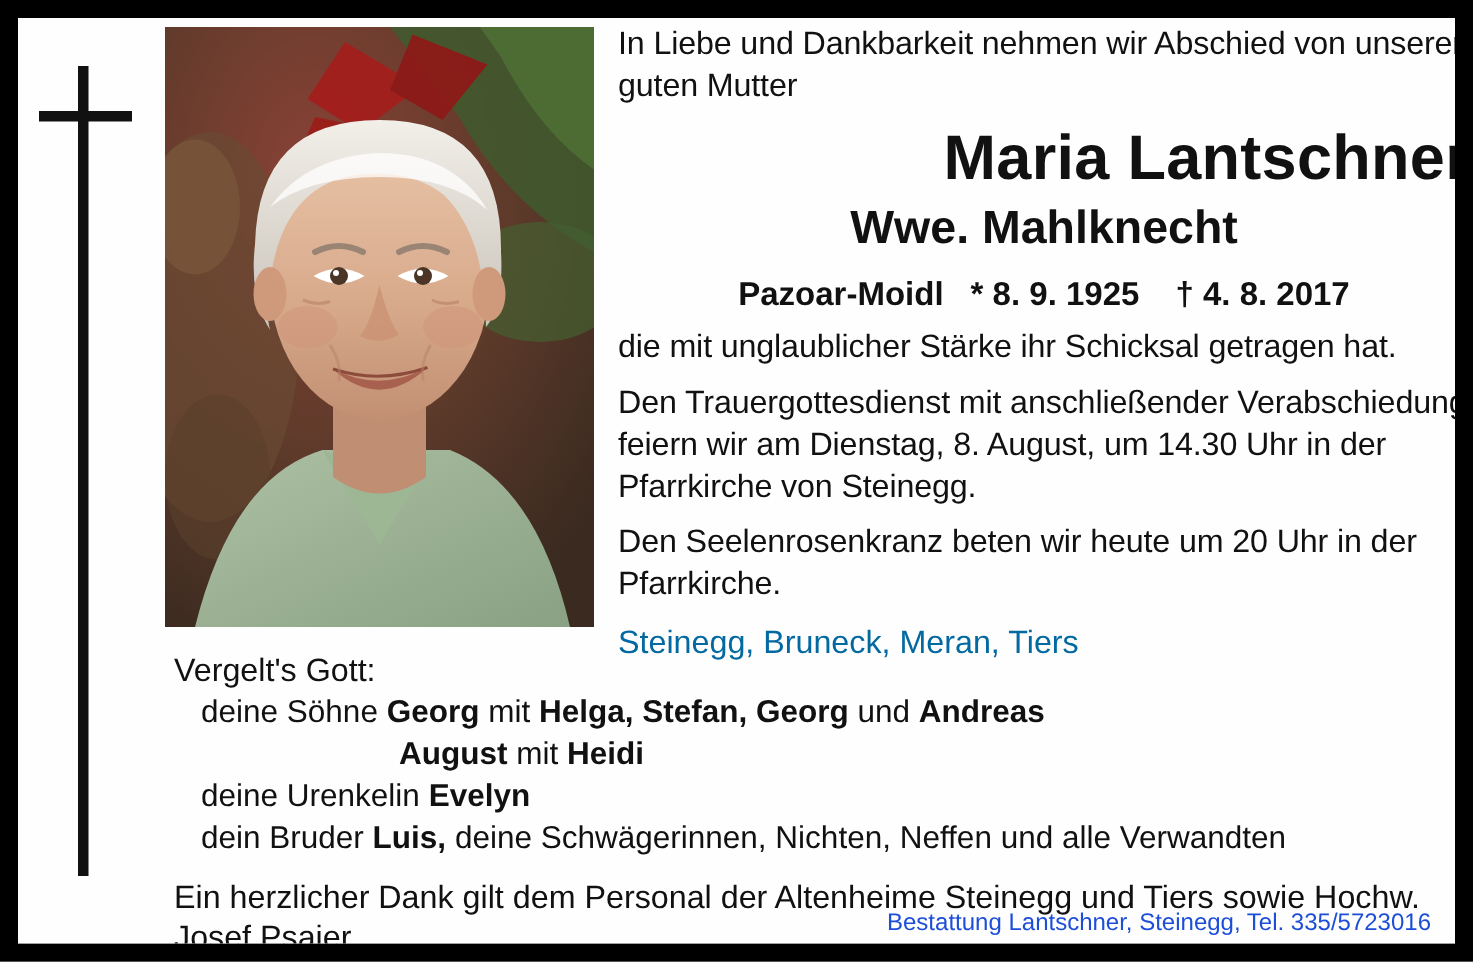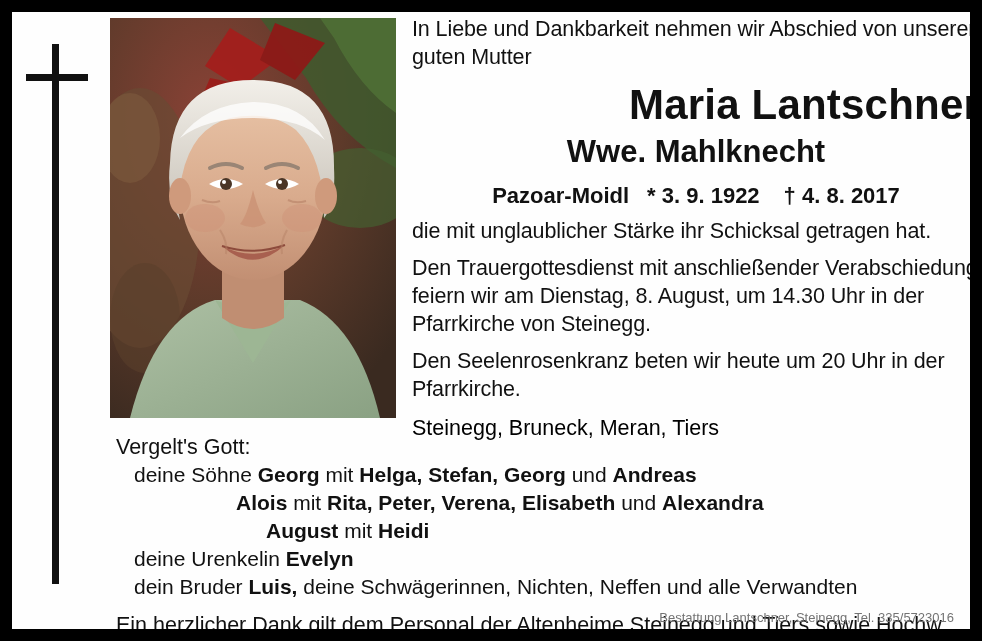--- a/index.html
+++ b/index.html
@@ -105,21 +105,21 @@
   .datesline .birth { margin-right: 24px; }
   .para {
     font-size: 21.5px;
     line-height: 1.30;
     margin-top: 9px;
     letter-spacing: -0.1px;
   }
   .places {
     font-size: 21.5px;
     margin-top: 12px;
-    color: #000000;
+    color: #0369a1;
   }
 
   
   .lower {
     position: absolute;
     left: 104px;
     top: 422px;
     width: 852px;
     color: #111;
   }
@@ -139,22 +139,22 @@
   .fam-line b { font-weight: bold; }
   .thanks {
     font-size: 21.5px;
     line-height: 1.26;
     margin-top: 12px;
   }
   .footer {
     position: absolute;
     right: 16px;
     bottom: 4px;
-    font-size: 13px;
-    color: #737373;
+    font-size: 16px;
+    color: #1d4ed8;
   }
 </style>
 </head>
 <body>
 
 <div class="obituary">
   <div class="inner">
 
     <div class="cross-area">
       <div class="cross-vertical"></div>
@@ -235,38 +235,35 @@
         <path d="M110 212 Q118 224 116 236" stroke="#b68166" stroke-width="2" fill="none" opacity="0.5"></path>
         <path d="M177 212 Q170 224 172 236" stroke="#b68166" stroke-width="2" fill="none" opacity="0.5"></path>
       </svg>
     </div>
 
     <div class="main-text">
       <div class="intro">In Liebe und Dankbarkeit nehmen wir Abschied von unserer guten Mutter</div>
       <div class="name">Maria Lantschner</div>
       <div class="subname">Wwe. Mahlknecht</div>
       <div class="datesline">
-        <span class="nick">Pazoar-Moidl</span><span class="birth">* 3. 9. 1922</span><span class="death">† 4. 8. 2017</span>
+        <span class="nick">Pazoar-Moidl</span><span class="birth">* 8. 9. 1925</span><span class="death">† 4. 8. 2017</span>
       </div>
       <div class="para">die mit unglaublicher Stärke ihr Schicksal getragen hat.</div>
       <div class="para">Den Trauergottesdienst mit anschließender Verabschiedung feiern wir am Dienstag, 8. August, um 14.30 Uhr in der Pfarrkirche von Steinegg.</div>
       <div class="para">Den Seelenrosenkranz beten wir heute um 20 Uhr in der Pfarrkirche.</div>
       <div class="places">Steinegg, Bruneck, Meran, Tiers</div>
     </div>
 
     <div class="lower">
       <div class="vergelts">Vergelt's Gott:</div>
 
       <div class="fam-line fam-indent-1">
         <span>deine Söhne </span><b>Georg</b><span> mit </span><b>Helga, Stefan, Georg</b><span> und </span><b>Andreas</b>
       </div>
 
-      <div class="fam-line fam-indent-2">
-        <span></span><b>Alois</b><span> mit </span><b>Rita, Peter, Verena, Elisabeth</b><span> und </span><b>Alexandra</b>
-      </div>
 
       <div class="fam-line fam-indent-3">
         <span></span><b>August</b><span> mit </span><b>Heidi</b>
       </div>
 
       <div class="fam-line fam-indent-4">
         <span>deine Urenkelin </span><b>Evelyn</b>
       </div>
 
       <div class="fam-line fam-indent-4">

